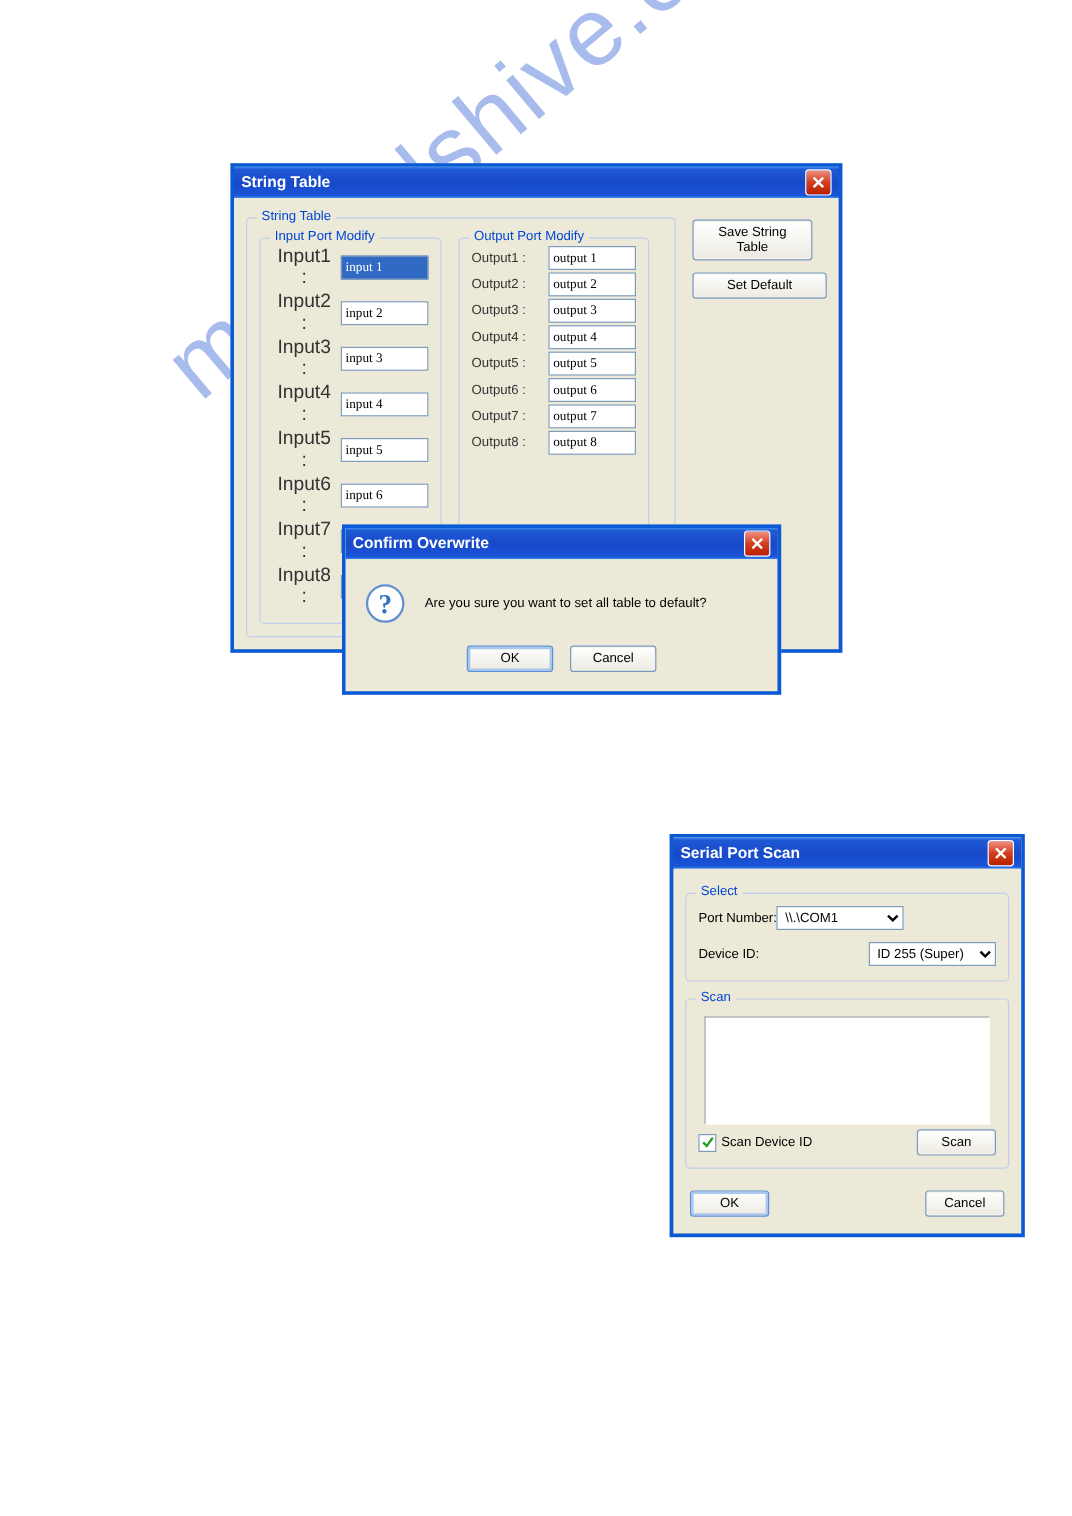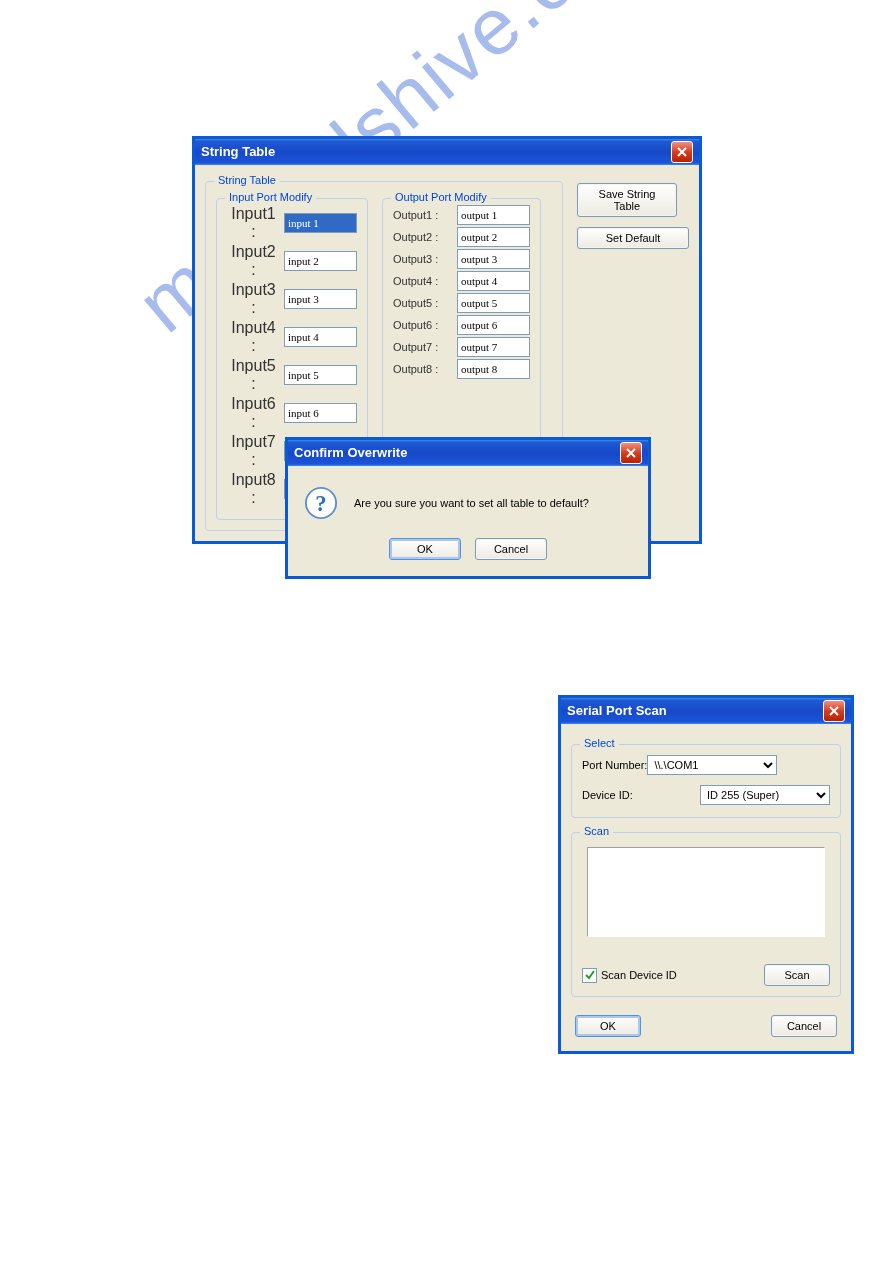--- a/index.html
+++ b/index.html
@@ -10,21 +10,21 @@
   .close-btn{width:20px;height:20px;background:linear-gradient(to bottom,#f09080,#d43e1f 50%,#b82000);border:1px solid #fff;border-radius:3px;display:flex;align-items:center;justify-content:center;cursor:pointer}
   .close-btn svg{width:10px;height:10px}
   .client{padding:10px;background:#ece9d8}
   .groupbox{border:1px solid #bfd0e8;border-radius:4px;padding:10px 10px 10px 10px;background:#ece9d8;position:relative;margin-top:6px}
   .groupbox>.legend{position:absolute;top:-8px;left:8px;background:#ece9d8;padding:0 4px;color:#0046d5;font-size:11px}
   .xp-btn{background:linear-gradient(to bottom,#fff,#eceae1);border:1px solid #7a9ac0;border-radius:3px;padding:4px 10px;font-size:11px;font-family:Tahoma,sans-serif;cursor:pointer;box-shadow:inset 0 0 0 1px #f5f3ea}
   .xp-btn.focus{border:1px solid #5b8fd9;box-shadow:inset 0 0 0 2px #a8c8f0}
   .xp-input{border:1px solid #7f9db9;background:#fff;font-size:11px;font-family:Liberation Serif, serif;padding:2px 3px;width:65px;height:14px}
   .xp-input.sel{background:#fff}
   .xp-input.sel::selection{background:#316ac5;color:#fff}
-  .xp-select{border:1px solid #7f9db9;background:#fff;font-size:11px;font-family:Tahoma,sans-serif;padding:1px 2px;height:20px;width:130px}
+  .xp-select{border:1px solid #7f9db9;background:#fff;font-size:11px;font-family:Tahoma,sans-serif;padding:1px 2px;height:20px;width:106px}
   .lbl{display:inline-block;width:53px;text-align:center;font-size:16px;color:#333}
   .lbl2{display:inline-block;width:60px;text-align:left;font-size:11px;color:#333}
   .row{display:flex;align-items:center;margin-bottom:2px;gap:4px}
   .qicon{width:34px;height:34px}
   .qicon circle{fill:#fff;stroke:#6090d0;stroke-width:2}
   .qicon text{font-size:24px;fill:#3070c0;font-weight:bold;font-family:Georgia,serif}
   .stcols{display:flex;gap:14px}
   .scanbox{border:1px solid #fff;border-top-color:#a0a0a0;border-left-color:#a0a0a0;background:#fff;width:236px;height:88px}
   .checkbox{width:13px;height:13px;border:1px solid #7f9db9;background:#fff;display:inline-flex;align-items:center;justify-content:center;margin-right:4px}
   .checkbox svg{width:10px;height:10px}
@@ -170,21 +170,21 @@
           <select class="xp-select"><option>\\.\COM1</option></select>
         </div>
         <div style="display:flex;align-items:center;justify-content:space-between;margin:10px 0 2px 0">
           <span>Device ID:</span>
           <select class="xp-select"><option>ID 255 (Super)</option></select>
         </div>
       </div>
       <div class="groupbox" style="margin-top:14px">
         <span class="legend">Scan</span>
         <div class="scanbox" style="margin:4px auto"></div>
-        <div style="display:flex;justify-content:space-between;margin-top:27px">
+        <div style="display:flex;justify-content:space-between;margin-top:4px">
           <label style="display:flex;align-items:center;cursor:pointer">
             <span class="checkbox">
               <svg viewBox="0 0 10 10">
                   <path d="M1 5 L4 8 L9 1" stroke="#21a121" stroke-width="2" fill="none"></path>
                 </svg>
             </span>
             <span>Scan Device ID</span>
           </label>
           <button class="xp-btn" style="width:66px">Scan</button>
         </div>

